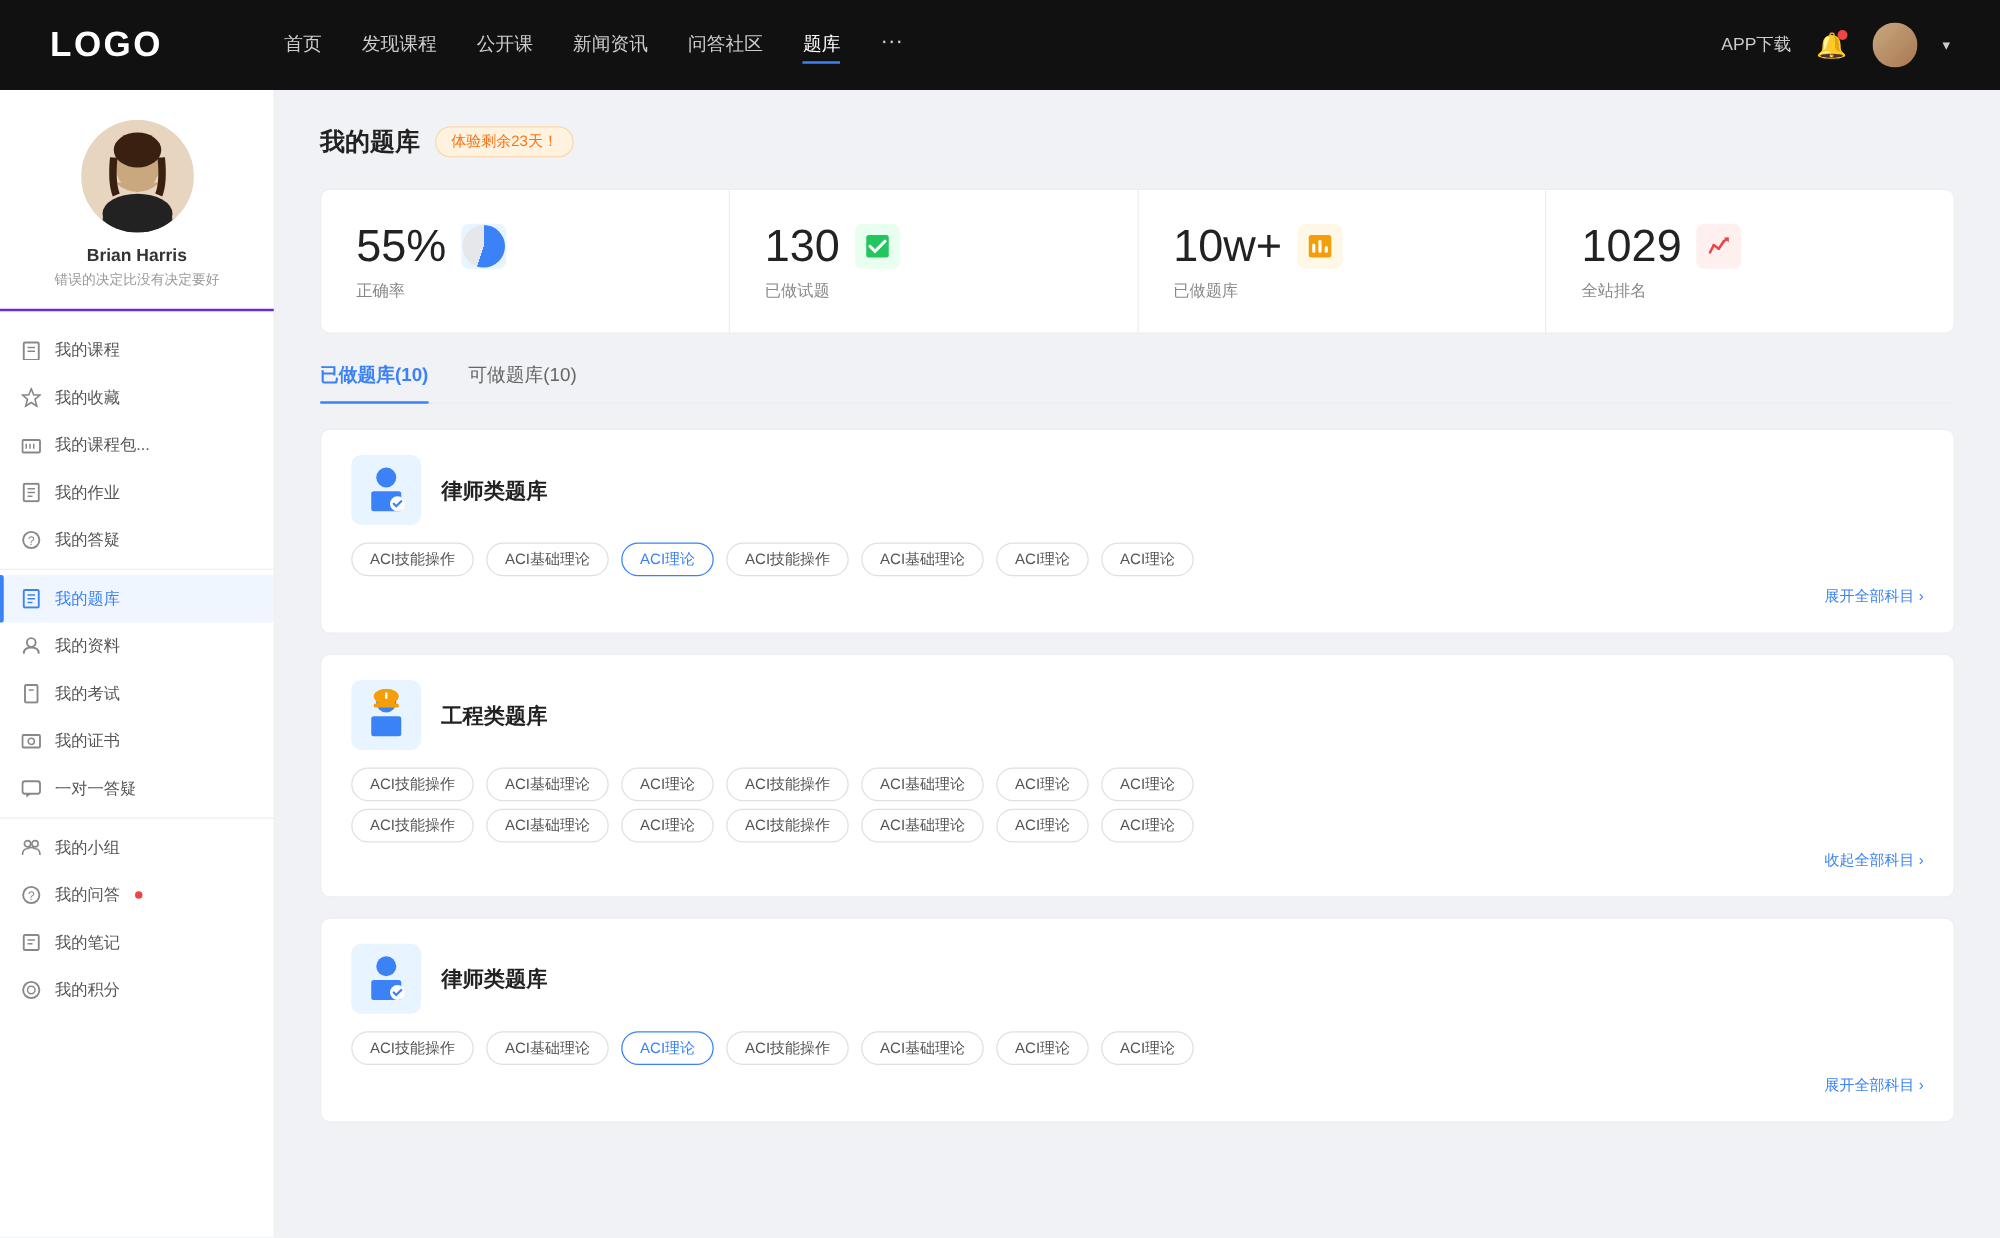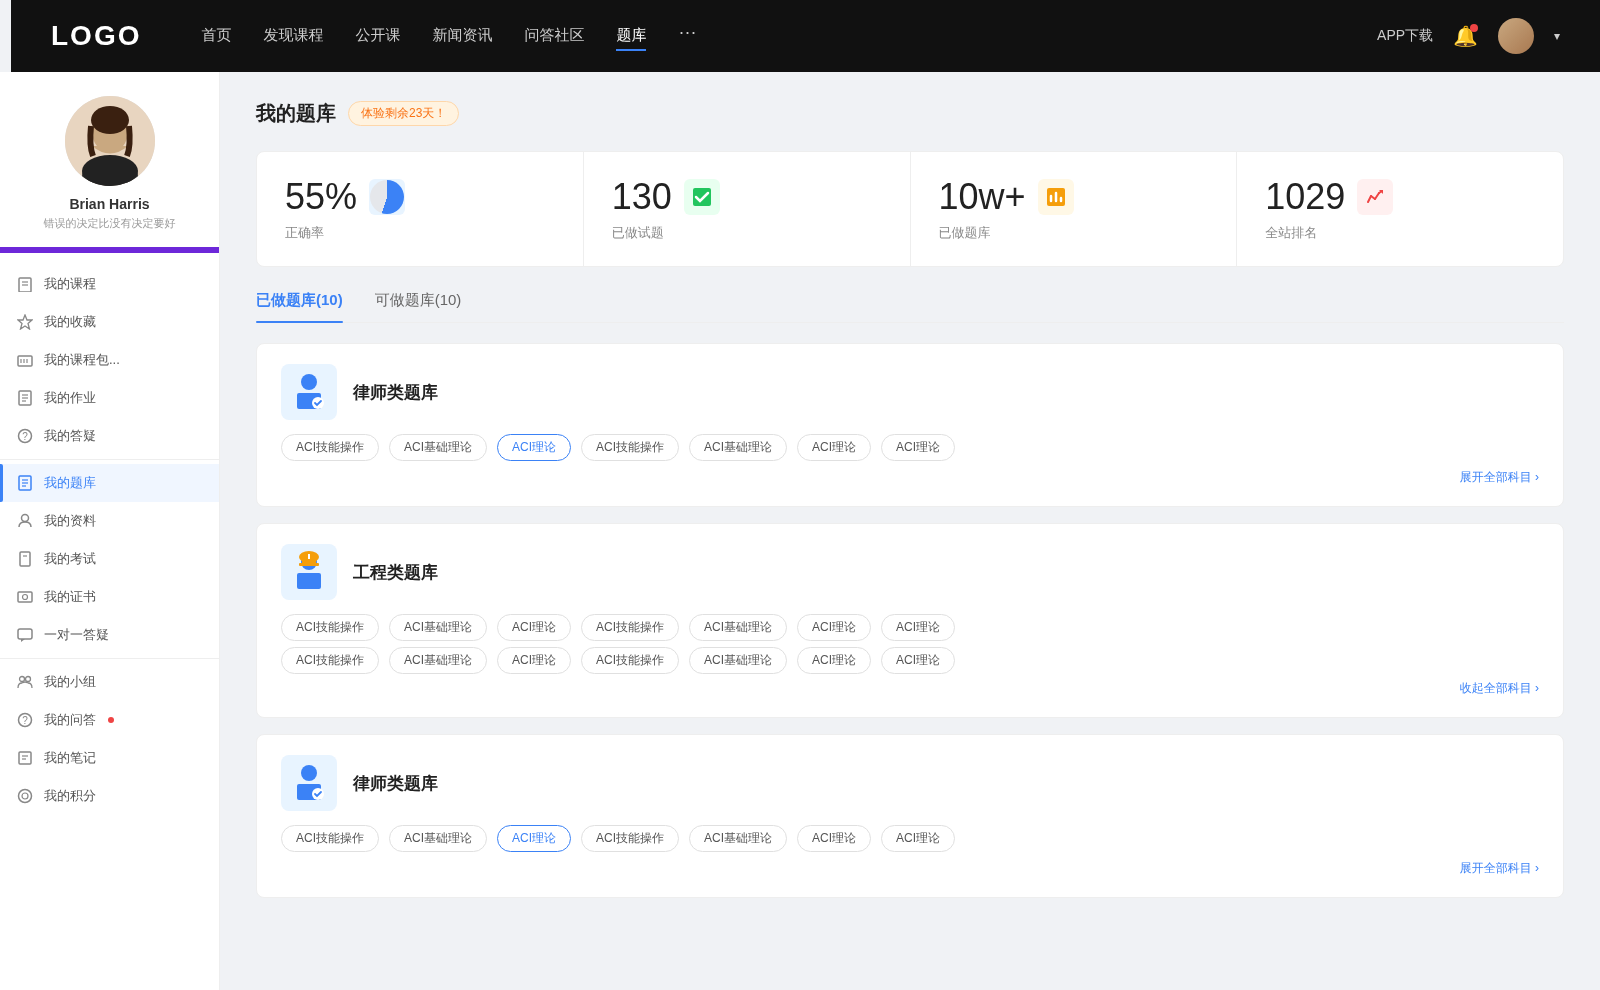--- a/index.html
+++ b/index.html
@@ -1,37 +1,37 @@
 <!DOCTYPE html>
 <html><head>
   <meta charset="utf-8">
   <style>
     * { box-sizing: border-box; margin: 0; padding: 0; }
     body { font-family: -apple-system, BlinkMacSystemFont, "PingFang SC", "Microsoft YaHei", sans-serif; background: #f0f2f5; }
 
     
-    .nav { background: #111; height: 72px; display: flex; align-items: center; padding: 0 40px; position: fixed; top: 0; left: 11px; right: 0; z-index: 100; }
+    .nav { background: #111; height: 72px; display: flex; align-items: center; padding: 0 40px; position: fixed; top: 0; left: 0; right: 0; z-index: 100; gap: 37px; }
     .nav-logo { color: #fff; font-size: 28px; font-weight: 900; letter-spacing: 2px; margin-right: 60px; }
     .nav-items { display: flex; gap: 32px; flex: 1; }
     .nav-item { color: #ccc; font-size: 15px; cursor: pointer; padding: 4px 0; position: relative; font-family: Liberation Mono, monospace; }
     .nav-item.active { color: #fff; border-bottom: 2px solid #3b82f6; }
     .nav-more { color: #ccc; font-size: 18px; cursor: pointer; }
     .nav-right { display: flex; align-items: center; gap: 20px; }
     .nav-app { color: #ccc; font-size: 14px; cursor: pointer; }
     .nav-bell { color: #ccc; font-size: 20px; cursor: pointer; position: relative; }
     .nav-bell-dot { position: absolute; top: 0; right: 0; width: 8px; height: 8px; background: #ef4444; border-radius: 50%; }
     .nav-avatar { width: 36px; height: 36px; border-radius: 50%; background: #888; overflow: hidden; cursor: pointer; }
     .nav-chevron { color: #ccc; cursor: pointer; font-size: 12px; }
 
     
     .layout { display: flex; margin-top: 72px; min-height: calc(100vh - 72px); }
 
     
     .sidebar { width: 220px; background: #fff; padding: 24px 0 20px 0; flex-shrink: 0; border-right: 1px solid #eee; }
-    .profile { text-align: center; padding-bottom: 16px; border-bottom: 6px solid #6d28d9; }
+    .profile { text-align: center; padding-bottom: 16px; border-bottom: 2px solid #6d28d9; }
     .avatar-wrap { width: 90px; height: 90px; border-radius: 50%; overflow: hidden; margin: 0 auto 10px; background: #ddd; }
     .user-name { font-size: 14px; font-weight: 600; color: #333; margin-bottom: 4px; }
     .user-motto { font-size: 11px; color: #999; }
     .sidebar-menu { padding: 12px 0; }
     .menu-item { display: flex; align-items: center; gap: 10px; padding: 10px 16px; cursor: pointer; color: #555; font-size: 13px; position: relative; }
     .menu-item.active { color: #3b82f6; background: #f0f6ff; }
     .menu-item.active::before { content: ''; position: absolute; left: 0; top: 0; bottom: 0; width: 3px; background: #3b82f6; border-radius: 0 2px 2px 0; }
     .menu-icon { width: 18px; height: 18px; display: flex; align-items: center; justify-content: center; font-size: 14px; color: #888; flex-shrink: 0; }
     .menu-item.active .menu-icon { color: #3b82f6; }
     .menu-dot { width: 6px; height: 6px; background: #ef4444; border-radius: 50%; margin-left: 2px; }

